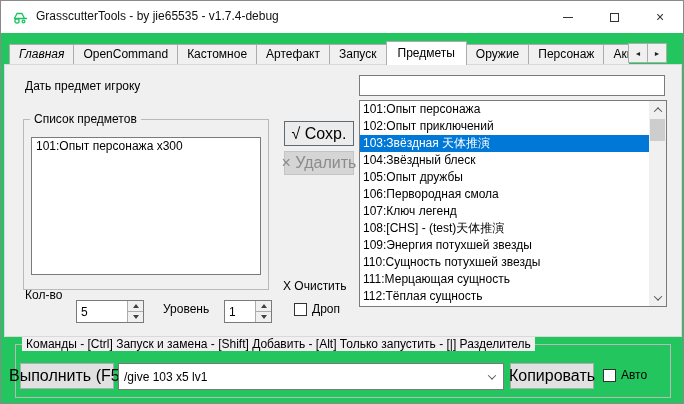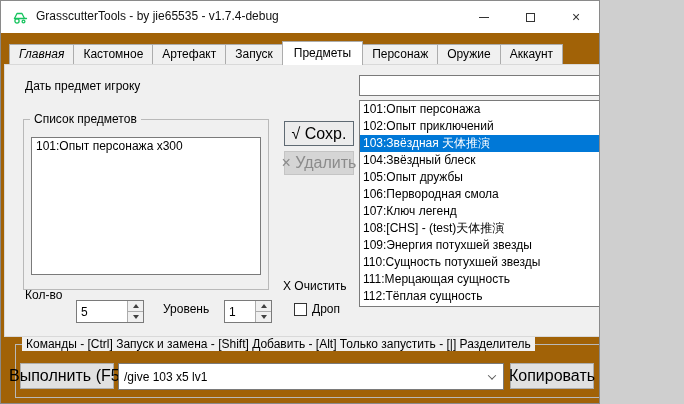--- a/index.html
+++ b/index.html
@@ -1,20 +1,20 @@
 <!DOCTYPE html>
 <html><head>
 <meta charset="utf-8">
 <style>
   * { margin:0; padding:0; box-sizing:border-box; }
   html,body { background:#cfcfcf; }
   body { font-family:"Liberation Sans", sans-serif; font-size:12px; color:#000; }
   .window {
-    position:relative; width:600px; height:404px;
-    background:#a16207; border:1px solid #8a8a8a; overflow:hidden;
+    position:relative; width:684px; height:404px;
+    background:#22c55e; border:1px solid #8a8a8a; overflow:hidden;
   }
   
   .titlebar { position:absolute; left:0; top:0; width:100%; height:32px; background:#ffffff; }
   .app-icon { position:absolute; left:11px; top:8px; width:17px; height:17px; }
   .title-text { position:absolute; left:35px; top:0; line-height:31px; font-size:12px; color:#111; white-space:nowrap; }
   .win-btns { position:absolute; right:0; top:0; height:32px; display:flex; }
   .win-btn { width:46px; height:32px; display:flex; align-items:center; justify-content:center; }
   .glyph-min { width:10px; height:1px; background:#333; }
   .glyph-max { width:9px; height:9px; border:1px solid #333; }
   .glyph-close { font-size:14px; color:#333; line-height:1; }
@@ -103,26 +103,27 @@
           <span class="glyph-max"></span>
         </div>
       <div class="win-btn">
           <span class="glyph-close">×</span>
         </div>
     </div>
   </div>
 
   <div class="tabstrip">
     <div class="tab">Главная</div>
+    <div class="tab">OpenCommand</div>
     <div class="tab">Кастомное</div>
     <div class="tab">Артефакт</div>
     <div class="tab">Запуск</div>
     <div class="tab active">Предметы</div>
+    <div class="tab">Оружие</div>
     <div class="tab">Персонаж</div>
-    <div class="tab">Оружие</div>
     <div class="tab">Аккаунт</div>
   </div>
   <div class="tab-scrolls">
     <div class="tab-scroll">◄</div>
     <div class="tab-scroll">►</div>
   </div>
 
   <div class="page"></div>
 
   <div class="lbl" style="left:24px; top:78px;">Дать предмет игроку</div>

